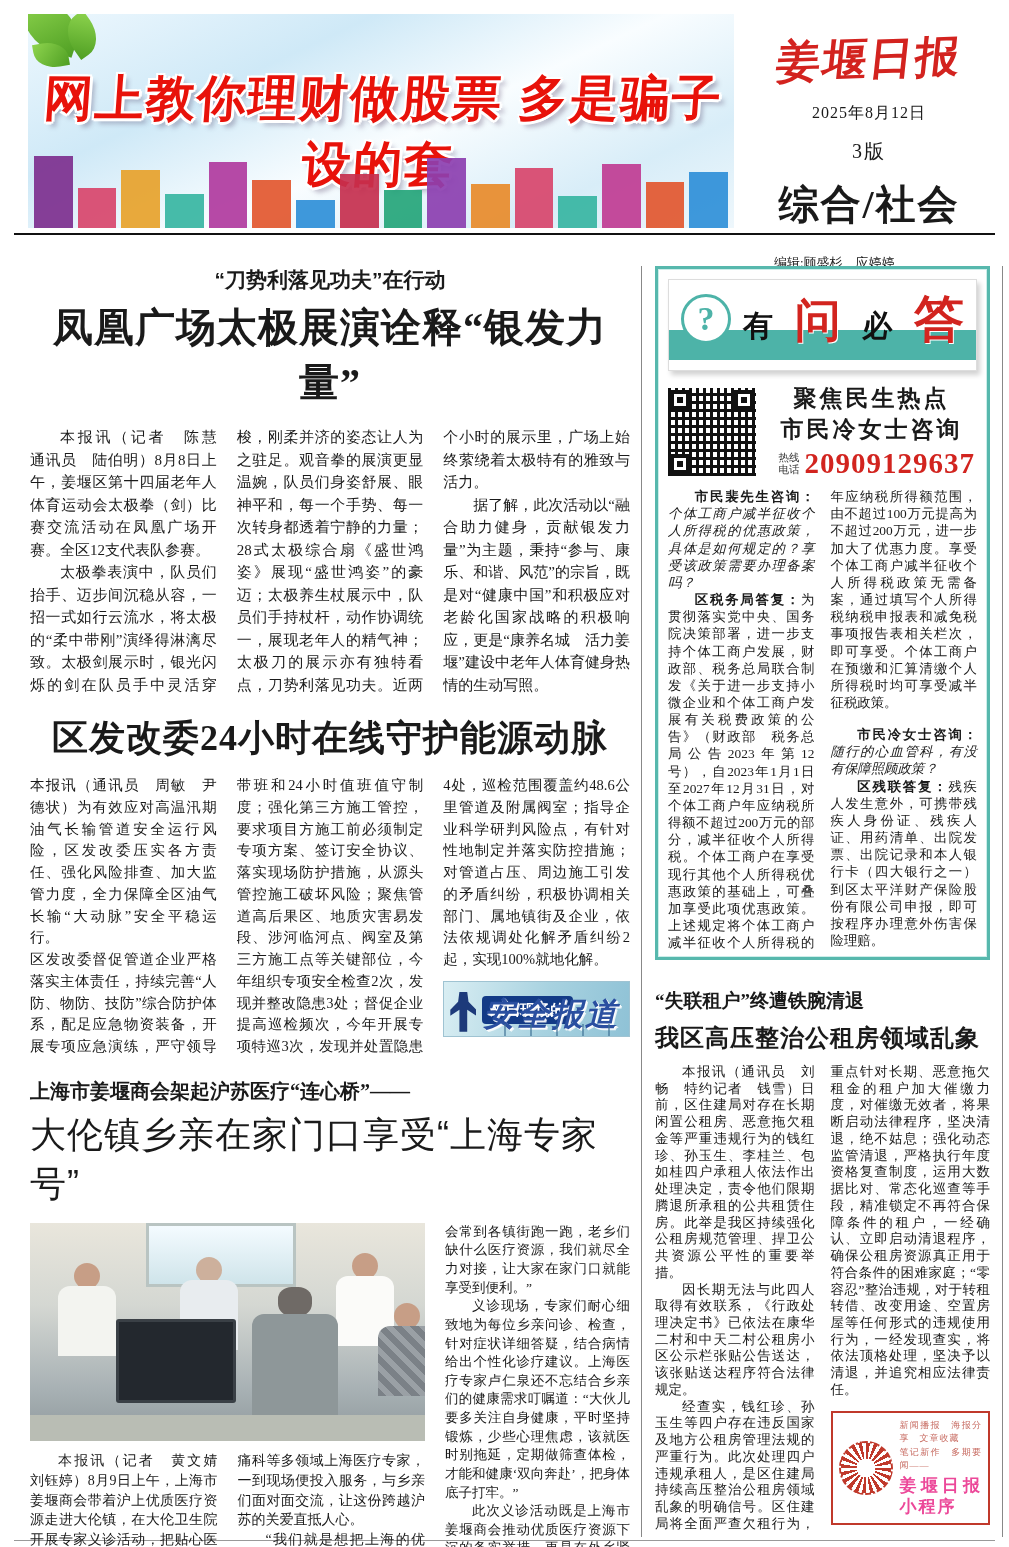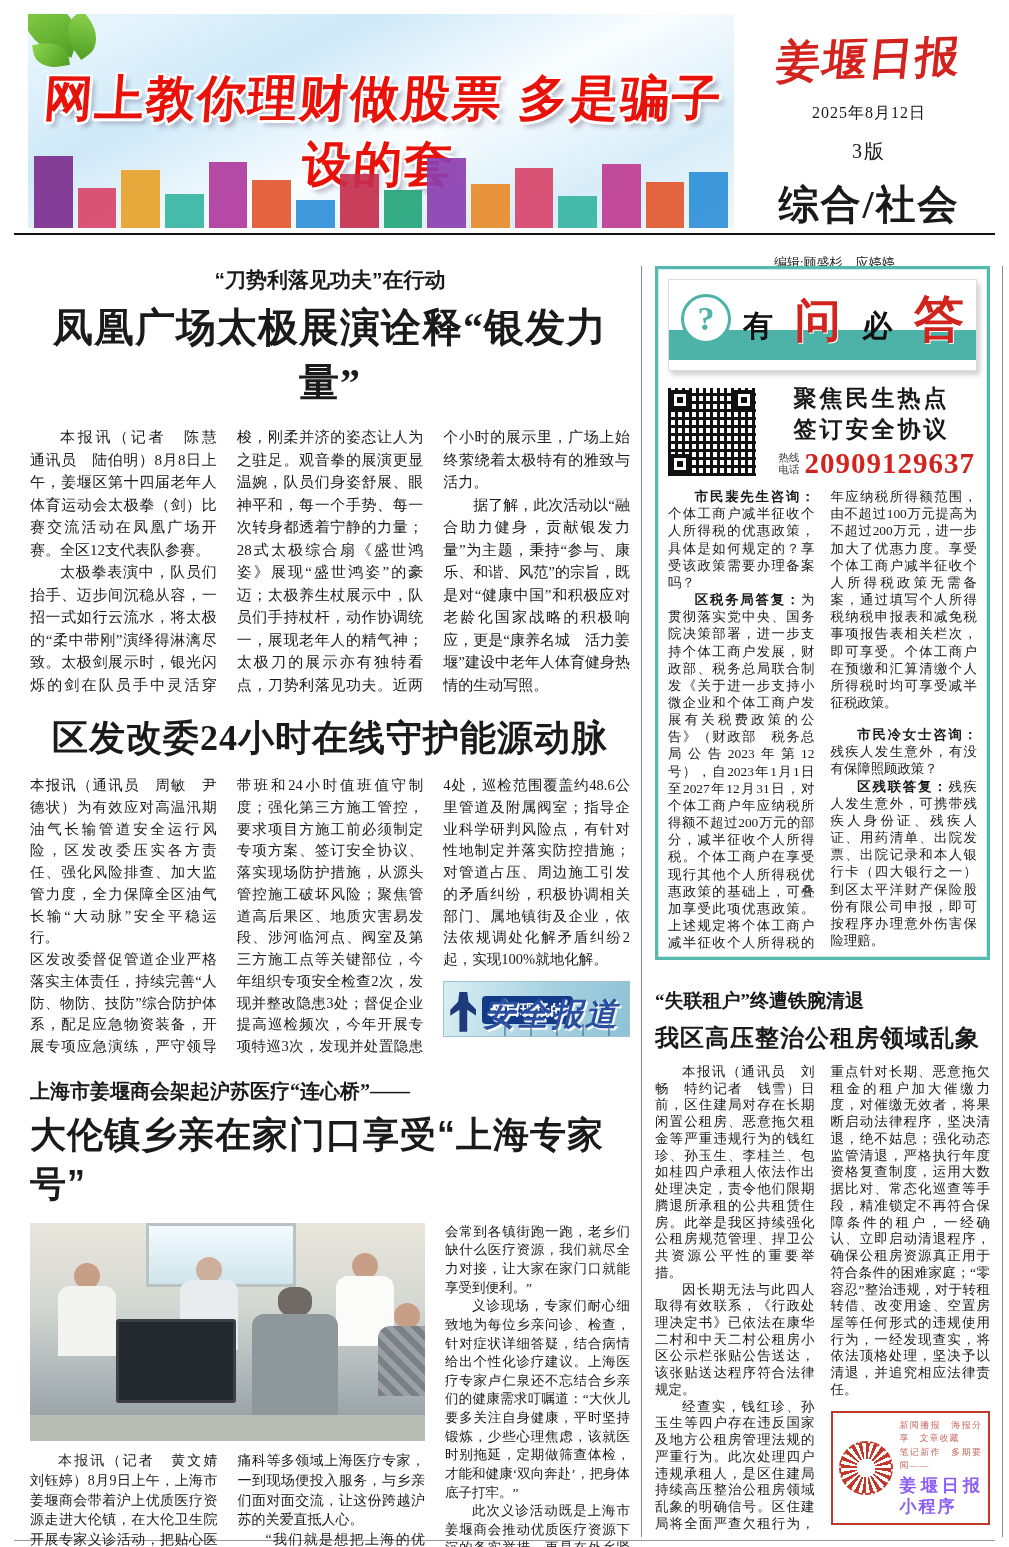--- a/index.html
+++ b/index.html
@@ -50,21 +50,21 @@
   .sb-person { position:absolute; left:6px; bottom:4px; width:26px; height:40px; background:#1d3a7a;
                clip-path:polygon(35% 0,65% 0,70% 25%,100% 45%,100% 60%,65% 45%,65% 100%,35% 100%,35% 45%,0 60%,0 45%,30% 25%); }
   .sb-prefix { position:absolute; left:38px; top:14px; padding:3px 8px; background:#123a86; color:#fff;
                font-family:"Liberation Sans",sans-serif; font-weight:bold; font-size:15px; border-radius:4px; }
   .sb-title { position:absolute; right:10px; top:8px; font-size:32px; font-weight:bold; font-style:italic; color:#2a4fa0;
               text-shadow:1px 1px 0 #fff,2px 2px 0 rgba(255,255,255,.8); letter-spacing:2px; }
   .sb-cranes { position:absolute; bottom:0; left:60px; right:10px; height:12px;
                background:repeating-linear-gradient(90deg,#3c6f93 0 2px,transparent 2px 26px); opacity:.6; }
 
   .kicker-3 { font-size:20px; font-weight:bold; margin:20px 0 0; }
-  .headline-3 { font-family:"Liberation Sans",sans-serif; font-size:36px; font-weight:bold; letter-spacing:1px; margin:6px 0 14px; }
+  .headline-3 { font-family:"Liberation Sans",sans-serif; font-size:36px; font-weight:normal; letter-spacing:1px; margin:6px 0 14px; }
   .art3-flex { display:flex; gap:20px; }
   .art3-left { width:395px; }
   .art3-right { width:185px; font-size:13.5px; line-height:1.38; text-align:justify; }
   .art3-right p { text-indent:2em; }
   .art3-right p.noindent { text-indent:0; }
   .body-2col { column-count:2; column-gap:20px; font-size:14px; line-height:1.42; text-align:justify; }
 
   
   .photo { position:relative; width:395px; height:218px; margin-bottom:10px; overflow:hidden;
            background:linear-gradient(180deg,#e9e6dc 0%,#d4d7d2 38%,#a9b2b5 75%,#8e989c 100%); }
@@ -100,36 +100,36 @@
   .qr i { position:absolute; width:20px; height:20px; background:#fff; border:4px solid #111; box-shadow:inset 0 0 0 3px #fff, inset 0 0 0 7px #111; }
   .qr i.m1 { left:2px; top:2px; } .qr i.m2 { right:2px; top:2px; } .qr i.m3 { left:2px; bottom:2px; }
   .qa-slogans { flex:1; text-align:center; }
   .slogan { font-size:23px; font-weight:bold; letter-spacing:3px; line-height:1.35; }
   .hotline { display:flex; align-items:center; justify-content:flex-end; gap:5px; margin-top:2px; padding-right:2px; }
   .hotline-label { font-size:10.5px; line-height:1.15; color:#333; text-align:center; }
   .hotline-number { font-size:29px; font-weight:bold; color:#d2241f; letter-spacing:1px; }
   .qa-body { column-count:2; column-gap:16px; font-size:13.4px; line-height:1.28; text-align:justify; margin-top:8px; }
   .qa-body p { text-indent:2em; }
   .qlead { font-family:"Liberation Sans",sans-serif; font-weight:bold; }
-  .qtext { }
+  .qtext { font-style:italic; }
   .qa2-gap { margin-top:15px; }
 
   .art4 { margin-top:28px; }
   .kicker-4 { font-size:19px; font-weight:bold; }
   .headline-4 { font-family:"Liberation Sans",sans-serif; font-size:24px; font-weight:bold; letter-spacing:1px; margin:8px 0 10px; }
   .art4-body { column-count:2; column-gap:16px; font-size:13.5px; line-height:1.24; text-align:justify; }
   .mini-box { break-inside:avoid; margin-top:12px; border:2px solid #c0392b; padding:6px 6px; display:flex; align-items:center; gap:7px; }
   .mini-qr { flex:none; width:54px; height:54px; border-radius:50%;
              background:radial-gradient(circle,#fff 0 26%,transparent 27%),
                         repeating-conic-gradient(#c0392b 0 9deg,#fff 9deg 18deg);
              border:2px dotted #c0392b; display:flex; align-items:center; justify-content:center; }
   .mini-qr b { font-size:8px; color:#c0392b; }
   .mini-text { flex:1; }
   .mini-tiny { font-size:9px; color:#c76a60; line-height:1.5; letter-spacing:1px; }
-  .mini-name { font-size:17px; font-weight:bold; color:#8b5cf6; letter-spacing:2px; margin-top:2px; }
+  .mini-name { font-size:17px; font-weight:bold; color:#ec4899; letter-spacing:2px; margin-top:2px; }
 </style>
 </head>
 <body>
 
 <div class="page">
 
   <div class="header">
     <div class="banner">
       <i class="leaf l1"></i>
       <i class="leaf l2"></i>
@@ -253,34 +253,34 @@
         </div>
       </div>
       <div class="qa-sub">
         <div class="qr">
             <i class="m1"></i>
             <i class="m2"></i>
             <i class="m3"></i>
           </div>
         <div class="qa-slogans">
           <div class="slogan">聚焦民生热点</div>
-          <div class="slogan">签订安全协议</div>
+          <div class="slogan">市民冷女士咨询</div>
           <div class="hotline">
             <div class="hotline-label">
               <div>热线</div>
               <div>电话</div>
             </div>
             <div class="hotline-number">20909129637</div>
           </div>
         </div>
       </div>
       <div class="qa-body">
         <p><span class="qlead">市民裴先生咨询：</span><span class="qtext">个体工商户减半征收个人所得税的优惠政策，具体是如何规定的？享受该政策需要办理备案吗？</span></p>
         <p><span class="qlead">区税务局答复：</span><span>为贯彻落实党中央、国务院决策部署，进一步支持个体工商户发展，财政部、税务总局联合制发《关于进一步支持小微企业和个体工商户发展有关税费政策的公告》（财政部　税务总局公告2023年第12号），自2023年1月1日至2027年12月31日，对个体工商户年应纳税所得额不超过200万元的部分，减半征收个人所得税。个体工商户在享受现行其他个人所得税优惠政策的基础上，可叠加享受此项优惠政策。上述规定将个体工商户减半征收个人所得税的年应纳税所得额范围，由不超过100万元提高为不超过200万元，进一步加大了优惠力度。享受个体工商户减半征收个人所得税政策无需备案，通过填写个人所得税纳税申报表和减免税事项报告表相关栏次，即可享受。个体工商户在预缴和汇算清缴个人所得税时均可享受减半征税政策。</span></p>
-        <p class="qa2-gap"><span class="qlead">市民冷女士咨询：</span><span class="qtext">残疾人发生意外，有没有保障照顾政策？</span></p>
+        <p class="qa2-gap"><span class="qlead">市民冷女士咨询：</span><span class="qtext">随行的心血管科，有没有保障照顾政策？</span></p>
         <p><span class="qlead">区残联答复：</span><span>残疾人发生意外，可携带残疾人身份证、残疾人证、用药清单、出院发票、出院记录和本人银行卡（四大银行之一）到区太平洋财产保险股份有限公司申报，即可按程序办理意外伤害保险理赔。</span></p>
       </div>
     </div>
 
     <div class="art4">
       <div class="kicker-4">“失联租户”终遭铁腕清退</div>
       <div class="headline-4">我区高压整治公租房领域乱象</div>
       <div class="art4-body">
         <p><b class="lead">本报讯（通讯员　刘畅　特约记者　钱雪）</b><span>日前，区住建局对存在长期闲置公租房、恶意拖欠租金等严重违规行为的钱红珍、孙玉生、李桂兰、包如桂四户承租人依法作出处理决定，责令他们限期腾退所承租的公共租赁住房。此举是我区持续强化公租房规范管理、捍卫公共资源公平性的重要举措。</span></p>
         <p>因长期无法与此四人取得有效联系，《行政处理决定书》已依法在康华二村和中天二村公租房小区公示栏张贴公告送达，该张贴送达程序符合法律规定。</p>

